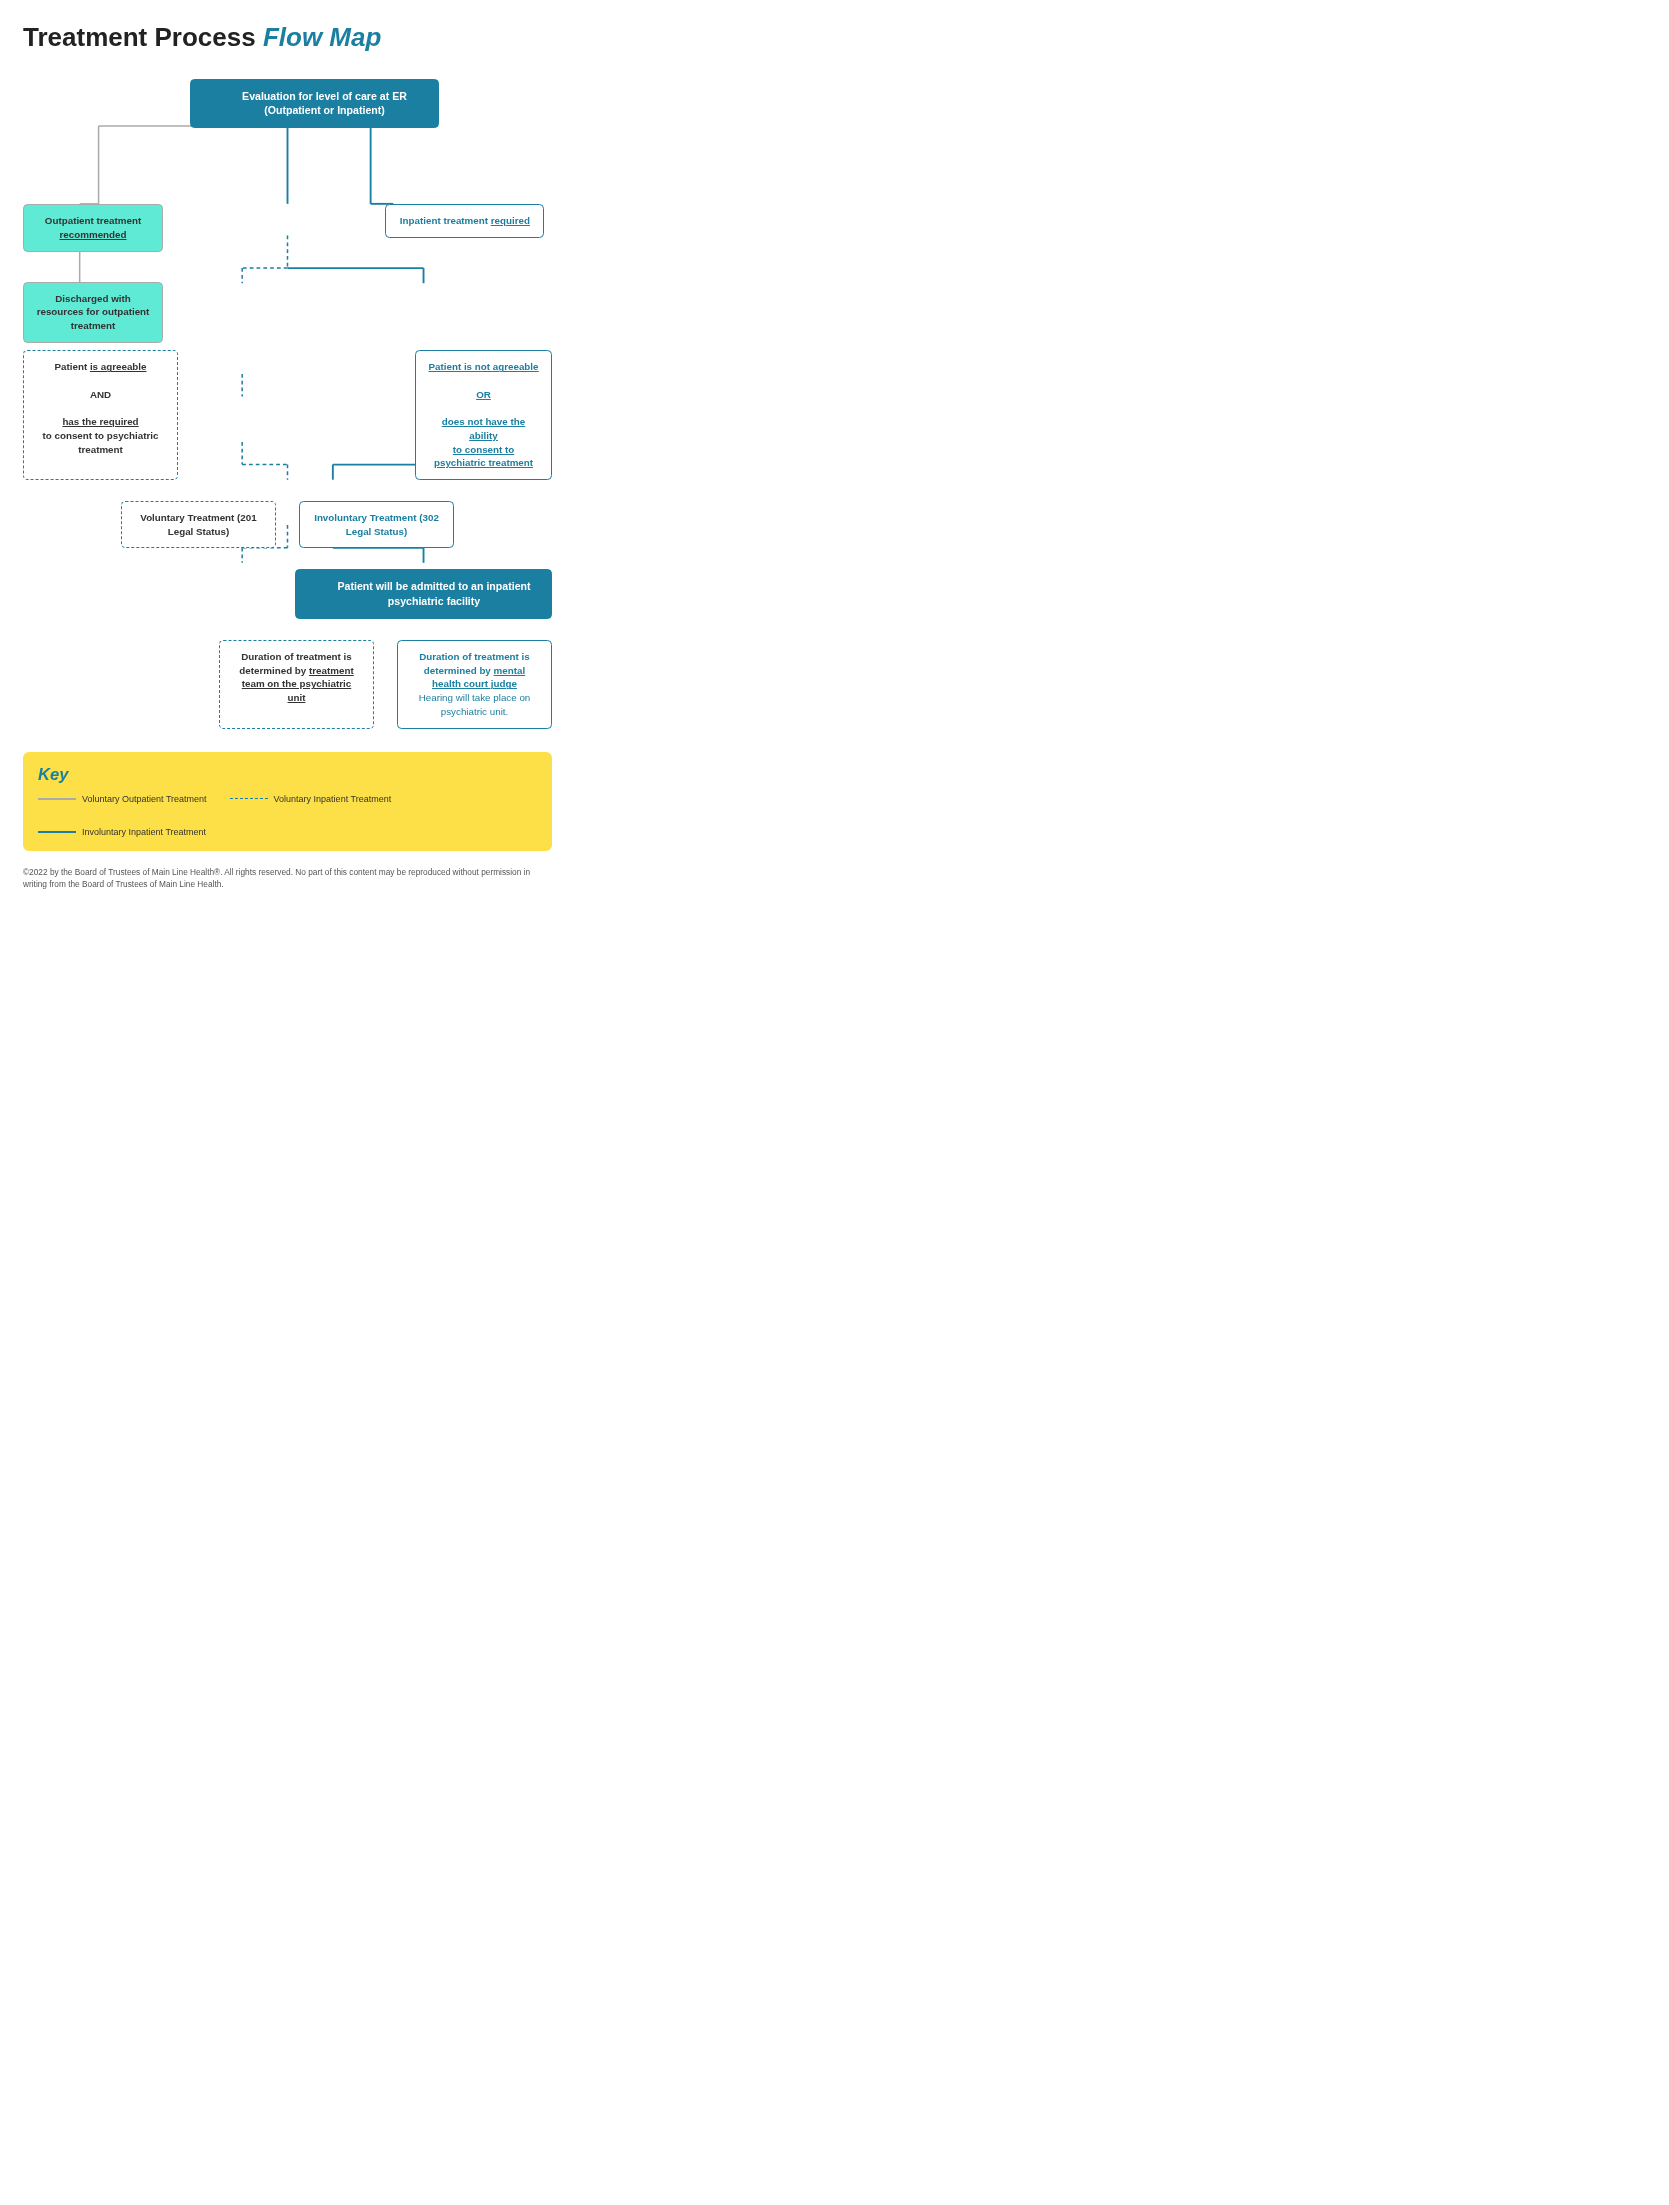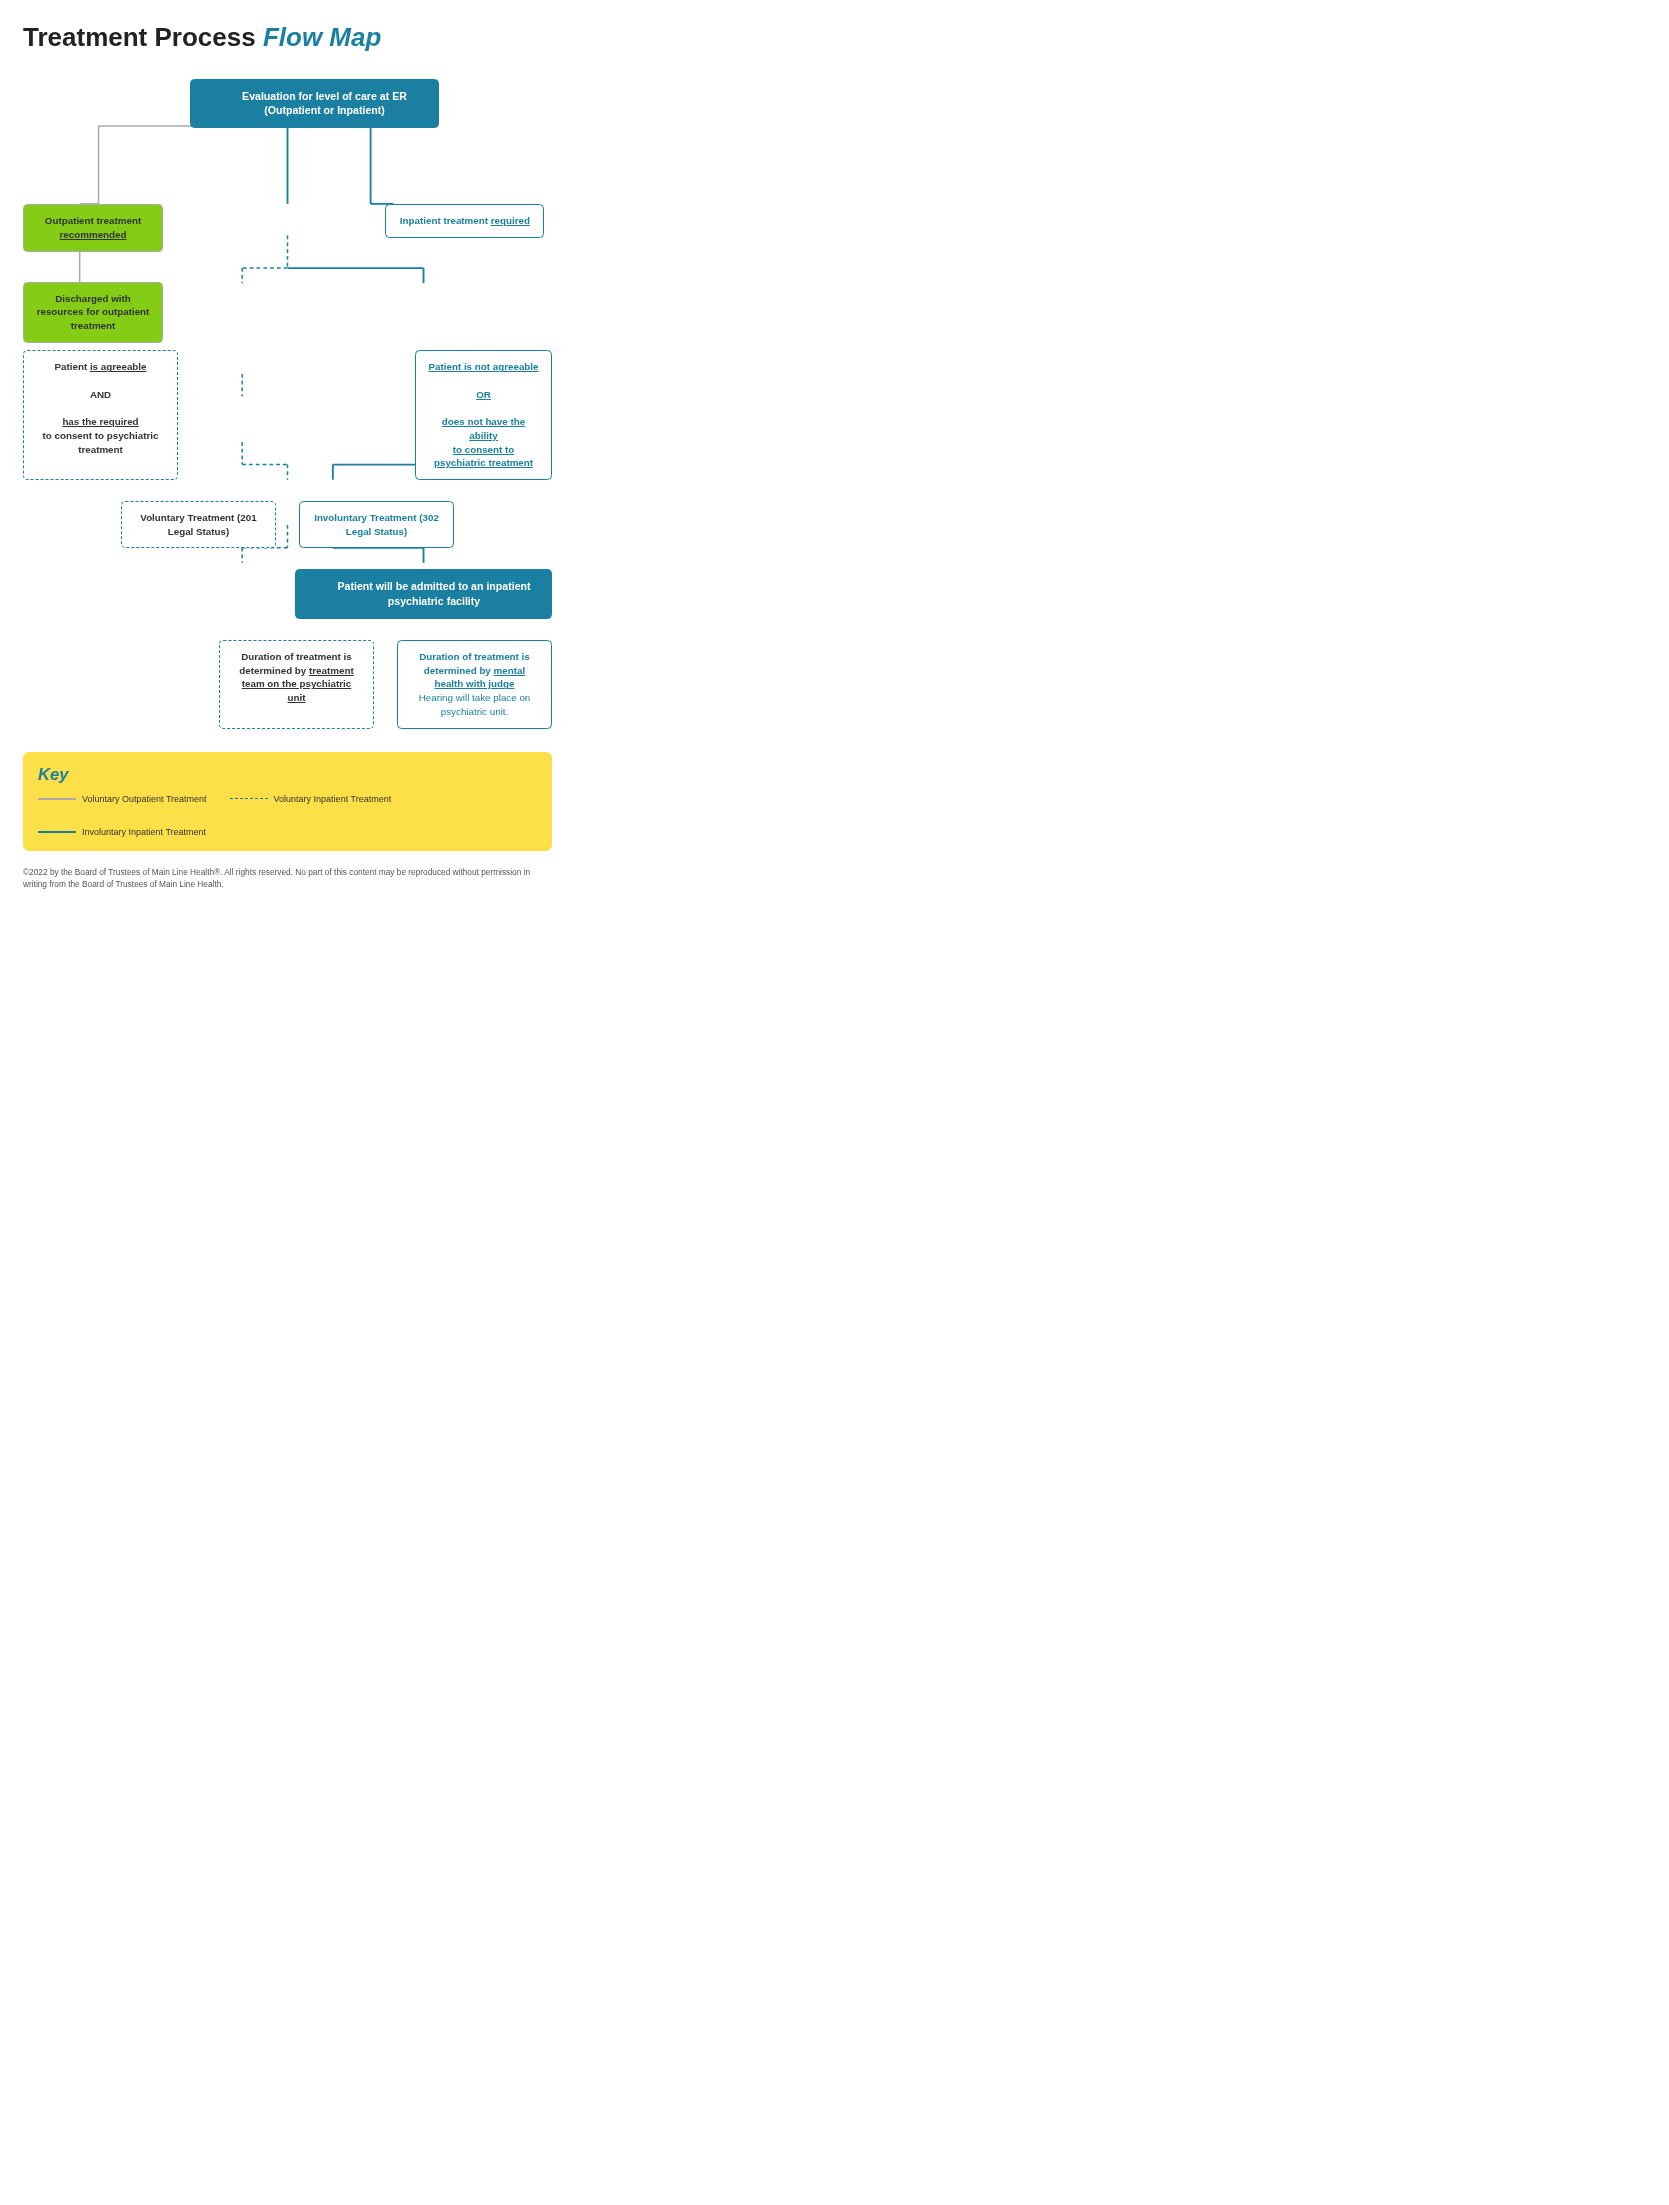--- a/index.html
+++ b/index.html
@@ -38,21 +38,21 @@
       color: #fff;
       border: 1.5px solid #1a7fa0;
       padding-left: 33px;
     }
     .box-outline-blue {
       background: #fff;
       color: #1a7fa0;
       border: 1.5px solid #1a7fa0;
     }
     .box-outline-gray {
-      background: #84cc16;
+      background: #5eead4;
       color: #333;
       border: 1.5px solid #aaa;
     }
     .box-dotted-blue {
       background: #fff;
       color: #333;
       border: 1.5px dashed #1a7fa0;
     }
 
     u { text-decoration: underline; }
@@ -203,21 +203,21 @@
     <div class="box box-solid-blue" style="width:257px;font-size:10.6px;">
       <span>Patient will be admitted to an inpatient psychiatric facility</span>
     </div>
   </div>
 
   <div style="display:flex;justify-content:flex-end;gap:23px;margin-top:21px;margin-bottom:15px;">
     <div class="box box-dotted-blue" style="width:155px;font-size:9.8px;color:#333;">
       <span>Duration of treatment is determined by <u>treatment team on the psychiatric unit</u></span>
     </div>
     <div class="box box-outline-blue" style="width:155px;font-size:9.8px;">
-      <span>Duration of treatment is determined by <u>mental health with judge</u></span>
+      <span>Duration of treatment is determined by <u>mental health court judge</u></span>
       <br>
       <span style="font-weight:normal;">Hearing will take place on psychiatric unit.</span>
     </div>
   </div>
 </div>
 
 <div class="key-section" style="margin-top:23px;">
   <div class="key-title">Key</div>
   <div class="key-items">
     <div class="key-item">

